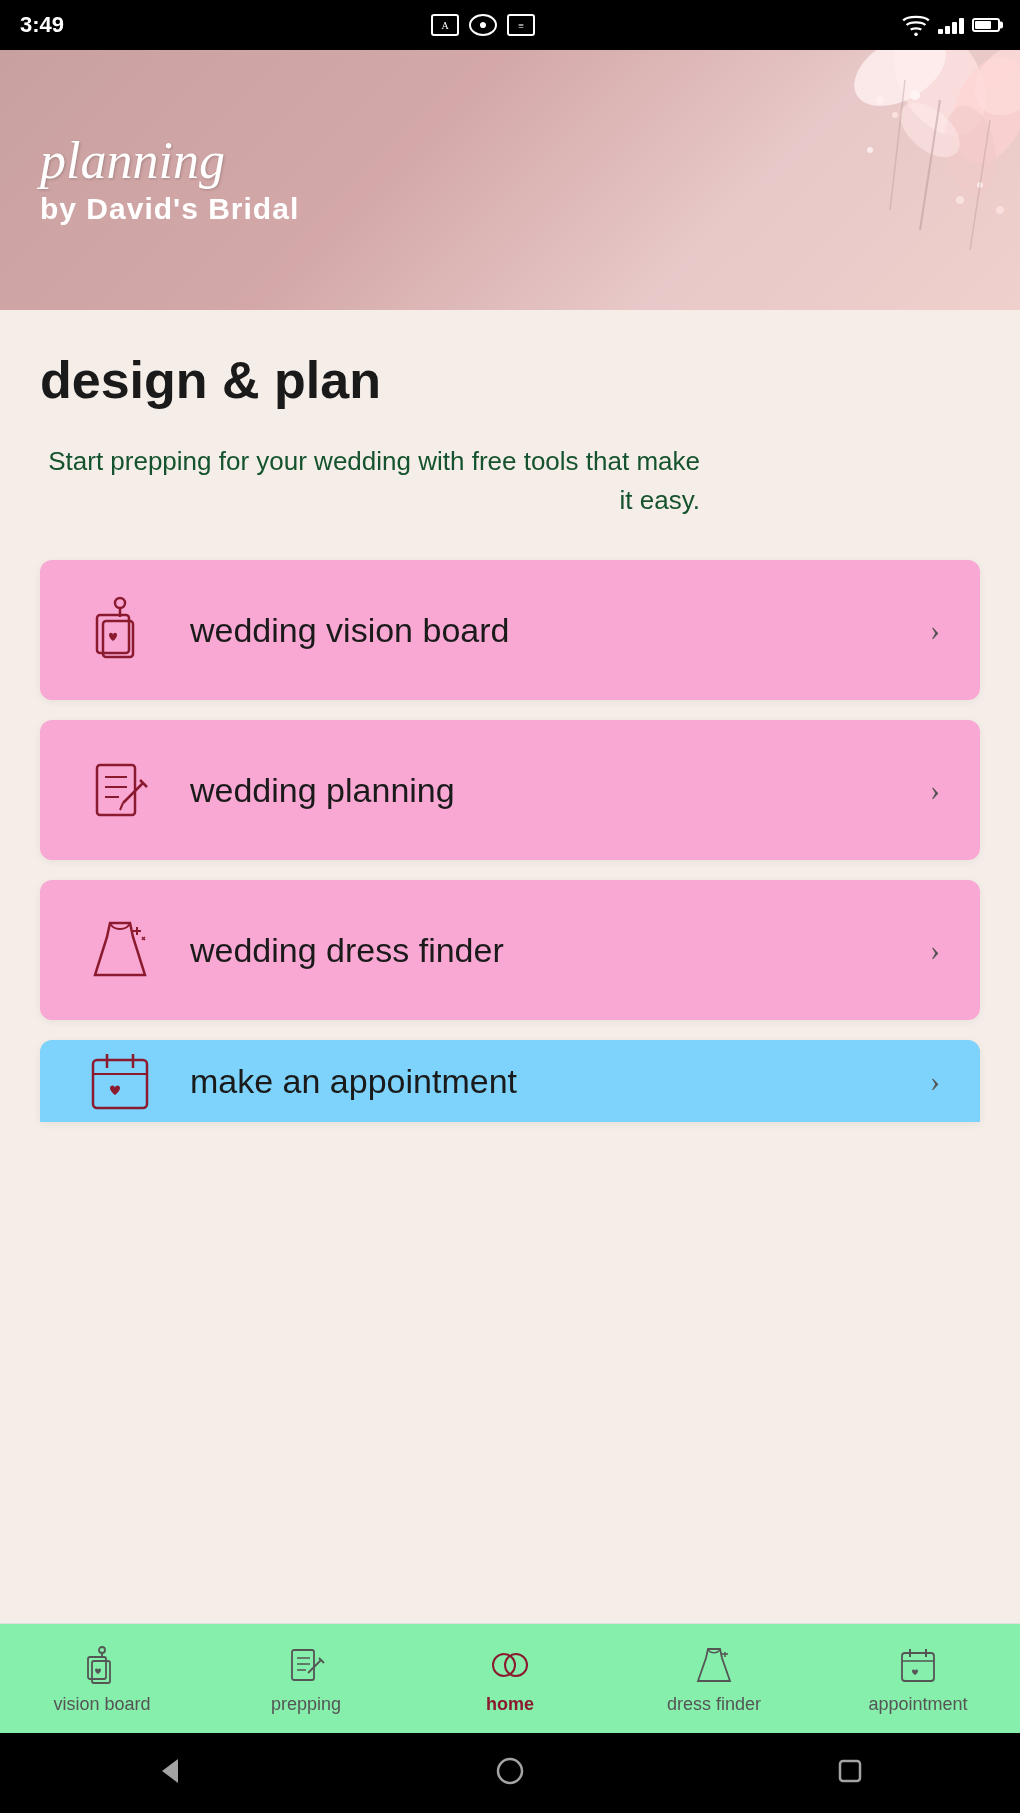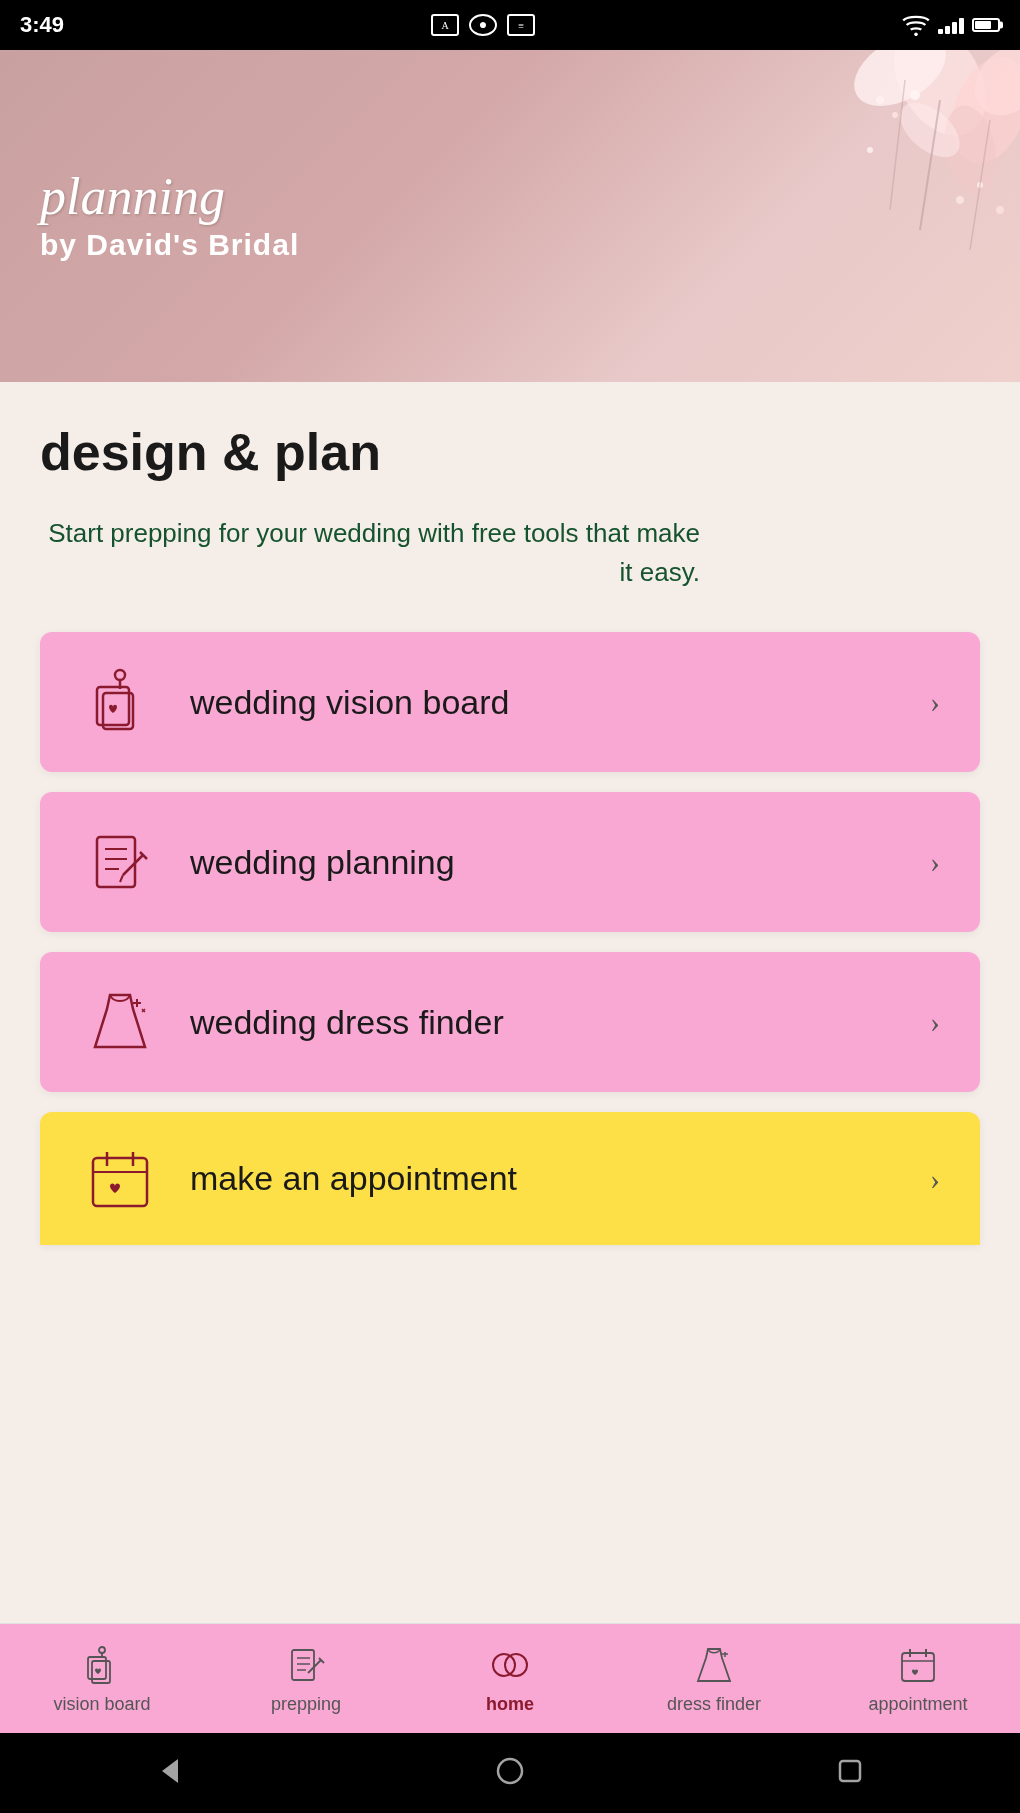--- a/index.html
+++ b/index.html
@@ -87,21 +87,21 @@
     .battery-fill {
       background: #fff;
       height: 100%;
       width: 75%;
       border-radius: 1px;
     }
 
     
     .header-banner {
       width: 100%;
-      height: 332px;
+      height: 260px;
       background: linear-gradient(135deg, #c9a0a0 0%, #d4a8a8 40%, #e8c8c8 70%, #f0d0cc 100%);
       position: relative;
       overflow: hidden;
       display: flex;
       align-items: center;
       padding: 20px 40px;
     }
     .header-logo {
       z-index: 2;
       position: relative;
@@ -186,41 +186,41 @@
       font-family: Arial, sans-serif;
       font-weight: 400;
     }
     .chevron-right {
       color: #555;
       font-size: 30px;
     }
 
     
     .menu-item-partial {
-      background: #fde047;
+      background: #7dd3fc;
       border-radius: 12px 12px 0 0;
       padding: 30px 40px;
       display: flex;
       align-items: center;
       justify-content: space-between;
       cursor: pointer;
       box-shadow: 0 2px 8px rgba(0,0,0,0.06);
       margin-top: 0;
       overflow: hidden;
-      height: 133px;
+      height: 82px;
     }
 
     
     .bottom-nav {
       position: fixed;
       bottom: 80px;
       left: 0;
       width: 1020px;
       height: 110px;
-      background: #f9a8d4;
+      background: #86efac;
       border-top: 1px solid #e0e0e0;
       display: flex;
       align-items: center;
       justify-content: space-around;
       padding: 10px 0;
     }
     .nav-item {
       display: flex;
       flex-direction: column;
       align-items: center;

